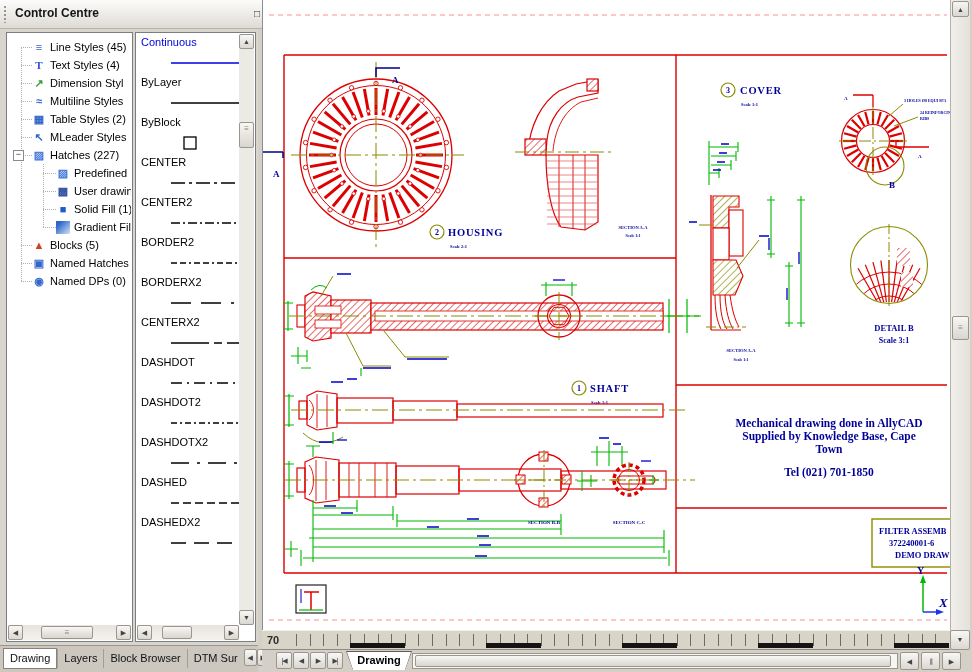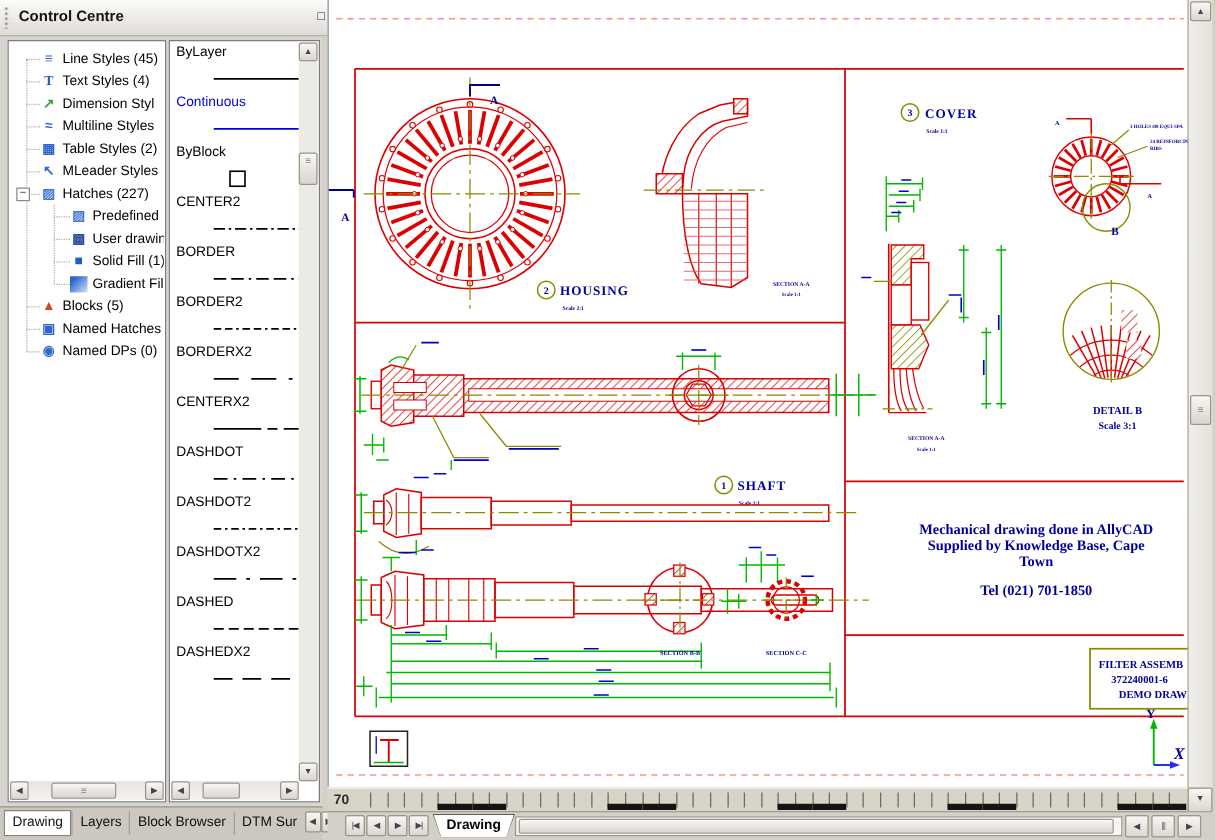--- a/index.html
+++ b/index.html
@@ -185,47 +185,47 @@
       <div class="sb-track">
         <div class="sb-thumb" style="left:18px;top:1px;bottom:1px;width:52px">≡</div>
       </div>
       <div class="sb-btn">▶</div>
     </div>
   </div>
 
   <div class="sunken" id="list-box">
     <div id="list">
         <div class="l-row">
+          <div class="l-name sel">Continuous</div>
+          <svg width="78" height="16" class="l-sample">
+            <line x1="2" x2="76" y1="8" y2="8" stroke="#0000e0" stroke-width="1.4"></line>
+          </svg>
+        </div>
+        <div class="l-row">
           <div class="l-name">ByLayer</div>
           <svg width="78" height="16" class="l-sample">
             <line x1="2" x2="76" y1="8" y2="8" stroke="#000" stroke-width="1.4"></line>
           </svg>
         </div>
         <div class="l-row">
-          <div class="l-name sel">Continuous</div>
-          <svg width="78" height="16" class="l-sample">
-            <line x1="2" x2="76" y1="8" y2="8" stroke="#0000e0" stroke-width="1.4"></line>
-          </svg>
-        </div>
-        <div class="l-row">
           <div class="l-name">ByBlock</div>
           <svg width="78" height="16" class="l-sample">
             <rect x="15" y="2" width="12" height="12" fill="none" stroke="#000" stroke-width="1.3"></rect>
           </svg>
         </div>
         <div class="l-row">
+          <div class="l-name">CENTER</div>
+          <svg width="78" height="16" class="l-sample">
+            <line x1="2" x2="76" y1="8" y2="8" stroke="#000" stroke-width="1.4" stroke-dasharray="14 4 3 4"></line>
+          </svg>
+        </div>
+        <div class="l-row">
           <div class="l-name">CENTER2</div>
           <svg width="78" height="16" class="l-sample">
             <line x1="2" x2="76" y1="8" y2="8" stroke="#000" stroke-width="1.4" stroke-dasharray="9 3 2 3"></line>
-          </svg>
-        </div>
-        <div class="l-row">
-          <div class="l-name">BORDER</div>
-          <svg width="78" height="16" class="l-sample">
-            <line x1="2" x2="76" y1="8" y2="8" stroke="#000" stroke-width="1.4" stroke-dasharray="10 4 10 4 2 4"></line>
           </svg>
         </div>
         <div class="l-row">
           <div class="l-name">BORDER2</div>
           <svg width="78" height="16" class="l-sample">
             <line x1="2" x2="76" y1="8" y2="8" stroke="#000" stroke-width="1.4" stroke-dasharray="6 3 6 3 2 3"></line>
           </svg>
         </div>
         <div class="l-row">
           <div class="l-name">BORDERX2</div>

